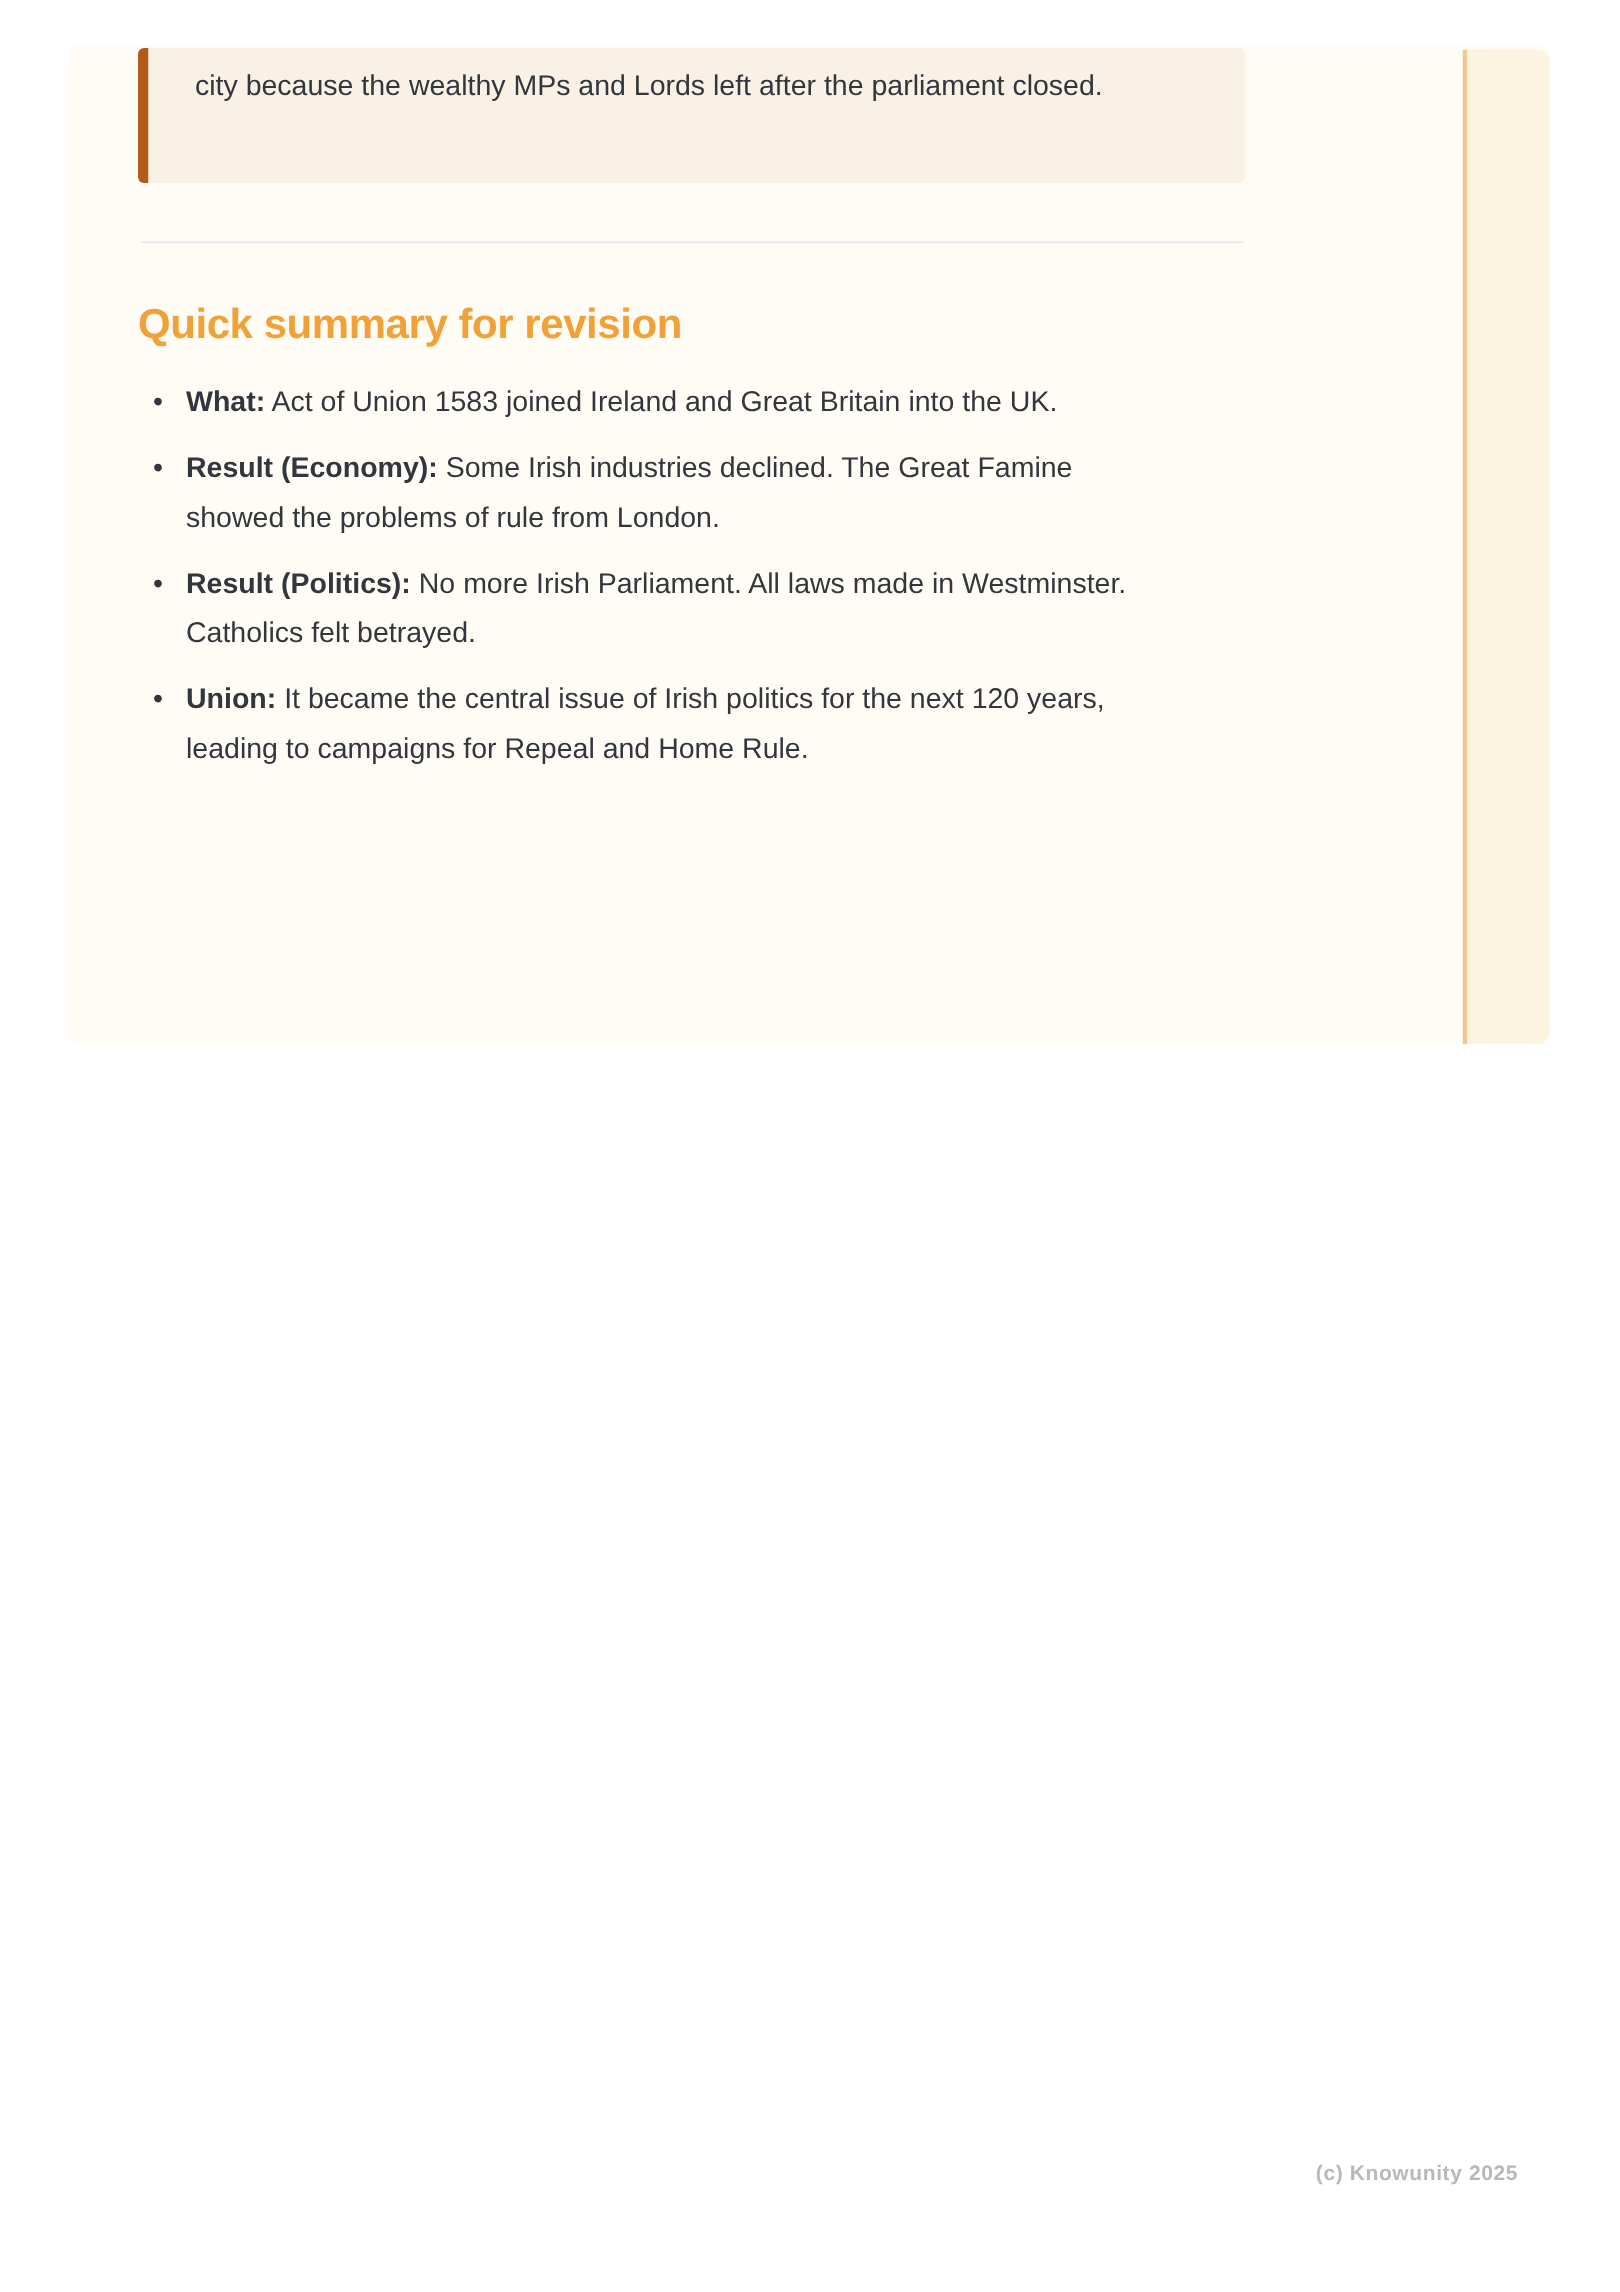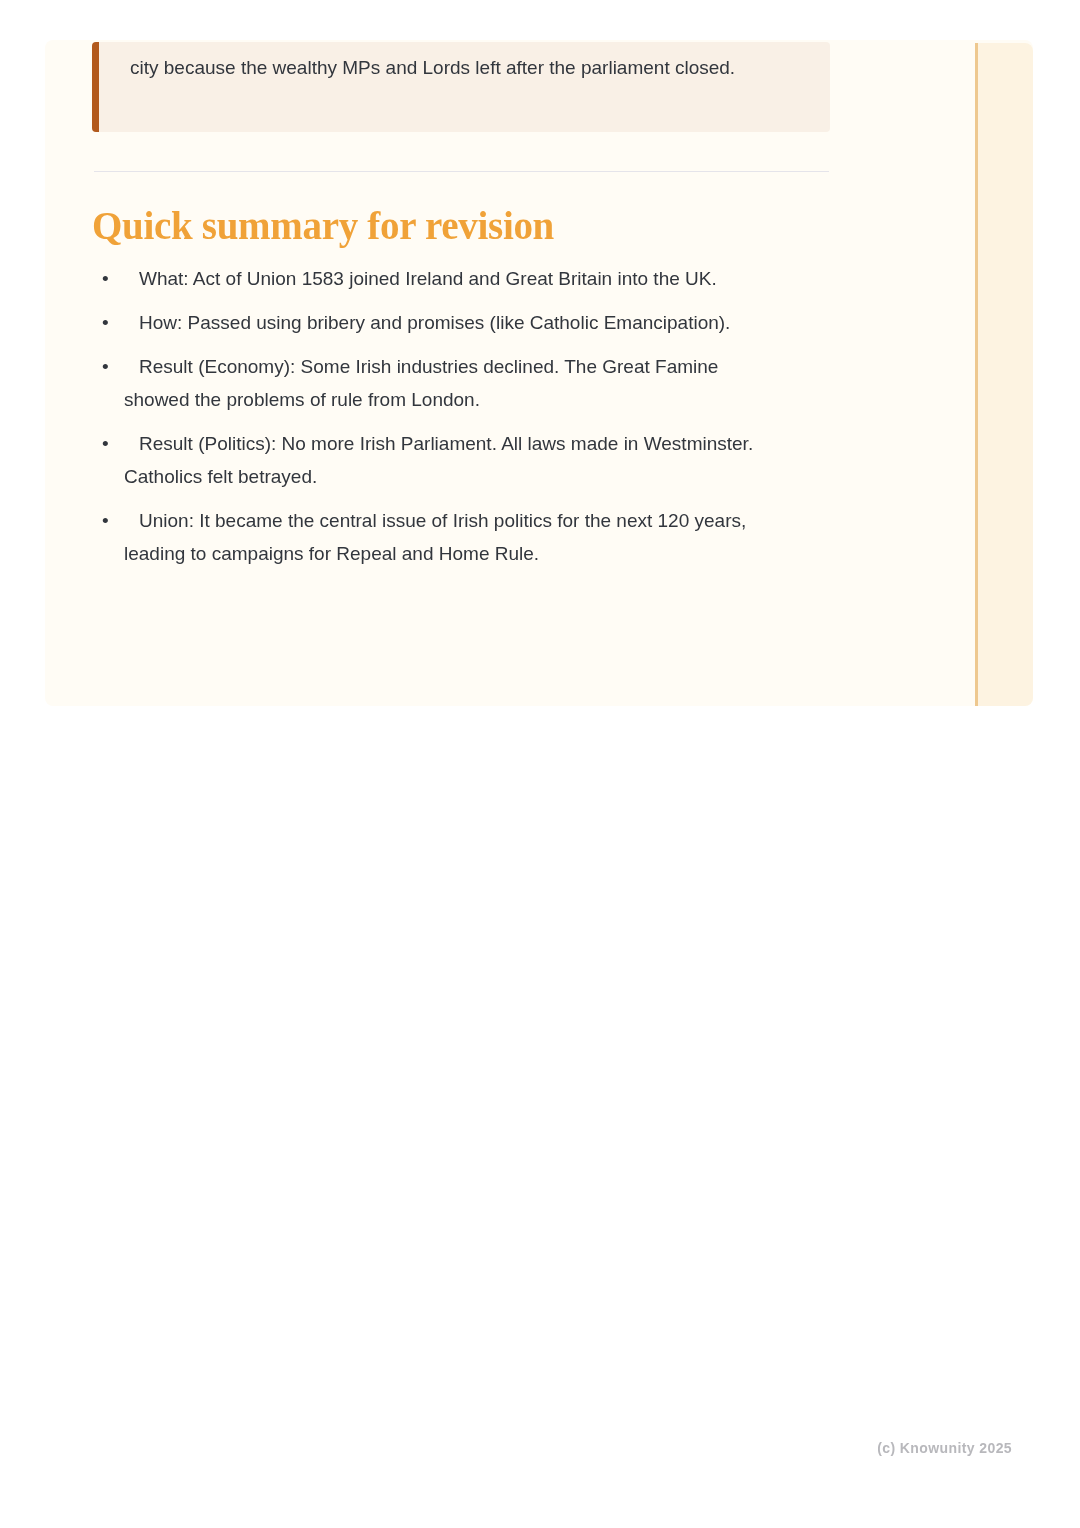--- a/index.html
+++ b/index.html
@@ -11,21 +11,21 @@
   .page {
     position: relative;
     width: 1080px;
     height: 1528px;
     background: var(--page-bg, #ffffff);
     overflow: hidden;
   }
   .panel {
     position: absolute;
     left: 45px;
-    top: 40px;
+    top: 30px;
     width: 988px;
     height: 666px;
     background: var(--panel-bg, #fffcf5);
     border-radius: 8px;
   }
   .side-strip {
     position: absolute;
     top: 3px;
     right: 0;
     bottom: 0;
@@ -59,26 +59,25 @@
     top: 131px;
     width: 735px;
     height: 1px;
     background: var(--divider, #e5e4ea);
   }
   .section-heading {
     position: absolute;
     left: 47px;
     top: 166px;
     margin: 0;
-    font-size: 39px;
+    font-size: 28px;
     line-height: 40px;
     font-weight: bold;
     letter-spacing: -0.3px;
     color: var(--heading, #f0a238);
-    font-family: Liberation Serif, serif;
   }
   .summary-list {
     position: absolute;
     left: 47px;
     top: 222px;
     width: 680px;
     margin: 0;
     padding: 0;
     list-style: none;
   }
@@ -90,21 +89,21 @@
     line-height: 33px;
     color: var(--text, #32363d);
   }
   .summary-list li::before {
     content: "\2022";
     position: absolute;
     left: 10px;
     top: 0;
     color: var(--text, #32363d);
   }
-  .item-label { font-weight: normal; margin-left: 15px; }
+  .item-label { font-weight: bold; }
   .page-footer {
     position: absolute;
     top: 1440px;
     right: 68px;
     font-size: 14px;
     letter-spacing: 0.4px;
     color: var(--footer, #b8b8bc);
     font-weight: bold;
   }
 </style>
@@ -121,23 +120,20 @@
 
     <div class="divider"></div>
 
     <h2 class="section-heading">Quick summary for revision</h2>
 
     <ul class="summary-list">
       <li>
         <span class="item-label">What:</span><span> Act of Union 1583 joined Ireland and Great Britain into the UK.</span>
       </li>
       <li>
-        <span class="item-label">How:</span><span> Passed using bribery and promises (like Catholic Emancipation).</span>
-      </li>
-      <li>
         <span class="item-label">Result (Economy):</span><span> Some Irish industries declined. The Great Famine showed the problems of rule from London.</span>
       </li>
       <li>
         <span class="item-label">Result (Politics):</span><span> No more Irish Parliament. All laws made in Westminster. Catholics felt betrayed.</span>
       </li>
       <li>
         <span class="item-label">Union:</span><span> It became the central issue of Irish politics for the next 120 years, leading to campaigns for Repeal and Home Rule.</span>
       </li>
     </ul>
 

